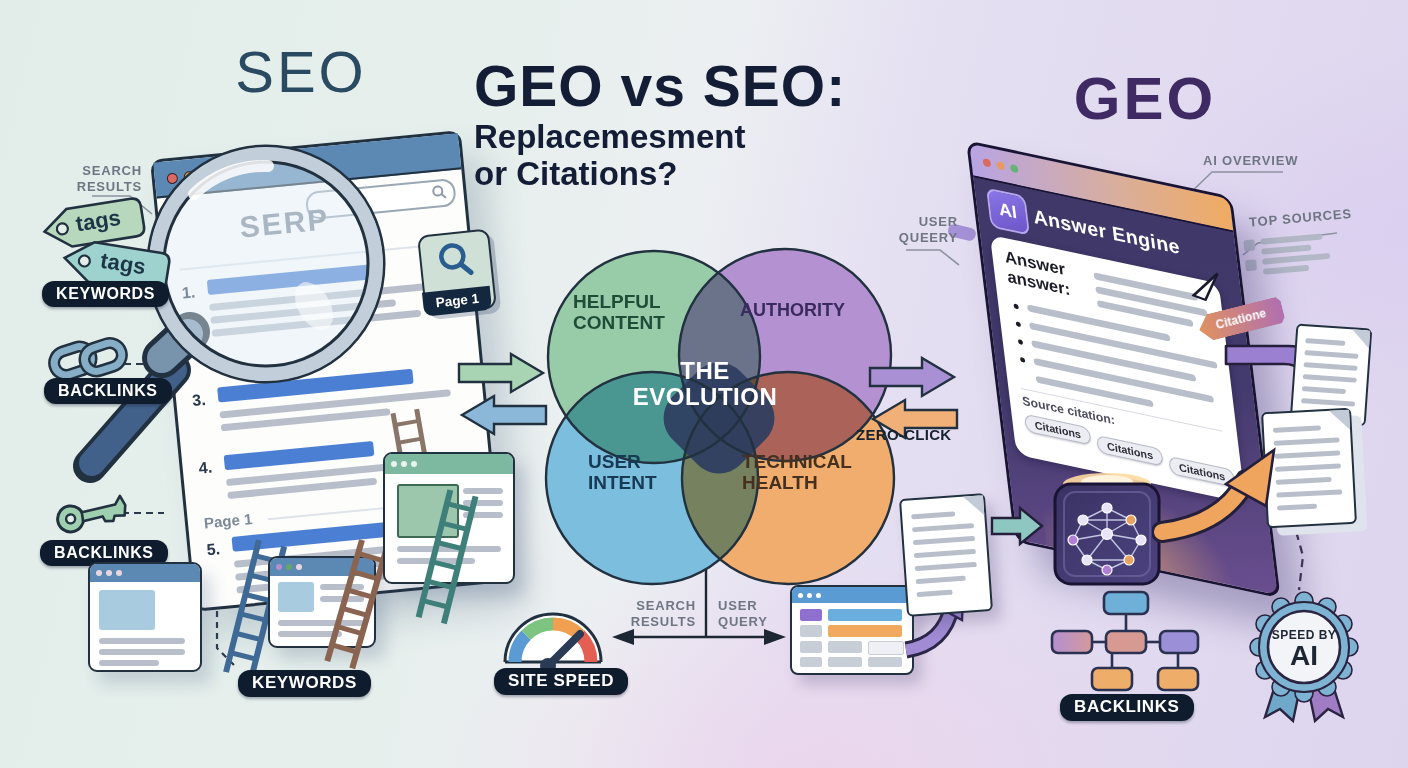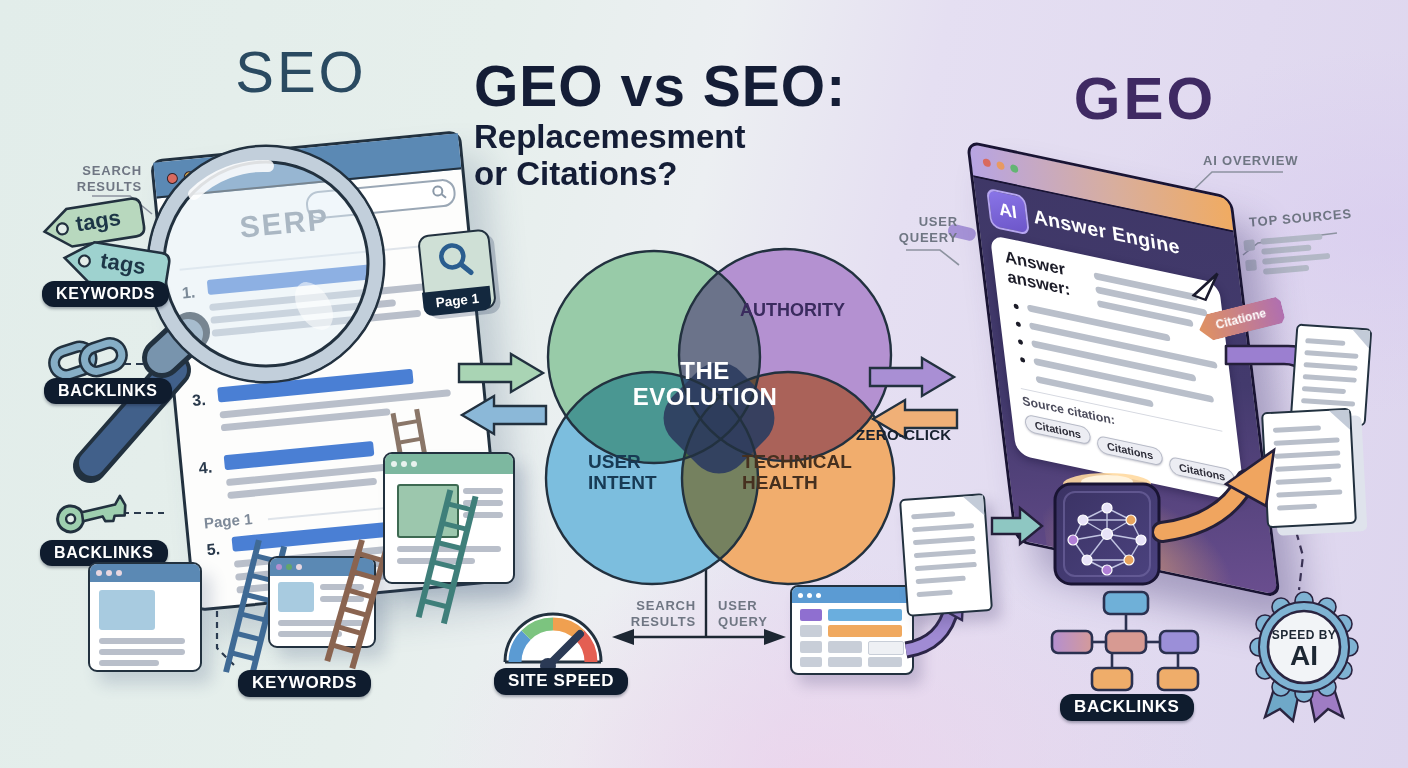--- a/index.html
+++ b/index.html
@@ -274,20 +274,22 @@
     <circle cx="250" cy="115" r="106" fill="#b491d1" style="mix-blend-mode:multiply"></circle>
     <circle cx="117" cy="238" r="106" fill="#7cbede" style="mix-blend-mode:multiply"></circle>
     <circle cx="253" cy="238" r="106" fill="#f1ad6d" style="mix-blend-mode:multiply"></circle>
   </g>
   <rect x="136" y="130" width="96" height="96" rx="30" transform="rotate(45 184 178)" fill="#2e3d60" opacity="0.93"></rect>
   <circle cx="119" cy="117" r="106" fill="none" stroke="#22313f" stroke-width="2.4"></circle>
   <circle cx="250" cy="115" r="106" fill="none" stroke="#22313f" stroke-width="2.4"></circle>
   <circle cx="117" cy="238" r="106" fill="none" stroke="#22313f" stroke-width="2.4"></circle>
   <circle cx="253" cy="238" r="106" fill="none" stroke="#22313f" stroke-width="2.4"></circle>
 </svg>
+<div class="abs pre" style="left:573px;top:292px;width:118px;font-size:19px;font-weight:700;color:#1e4d38;line-height:1.1">HELPFUL
+CONTENT</div>
 <div class="abs" style="left:740px;top:300px;width:150px;font-size:18px;font-weight:700;color:#3a2b5e">AUTHORITY</div>
 <div class="abs pre" style="left:588px;top:452px;width:105px;font-size:19px;font-weight:700;color:#173a54;line-height:1.1">USER
 INTENT</div>
 <div class="abs pre" style="left:625px;top:358px;width:160px;font-size:24px;font-weight:700;color:#ffffff;text-align:center;line-height:1.1;letter-spacing:.5px">THE
 EVOLUTION</div>
 <div class="abs pre" style="left:742px;top:452px;width:140px;font-size:19px;font-weight:700;color:#46301f;line-height:1.1">TECHNICAL
 HEALTH</div>
 
 <svg class="abs" style="left:455px;top:352px" width="95" height="86" viewBox="0 0 95 86">
   <polygon points="4,12 56,12 56,2 88,21 56,40 56,30 4,30" fill="#a9d4b4" stroke="#22313f" stroke-width="2.4"></polygon>

